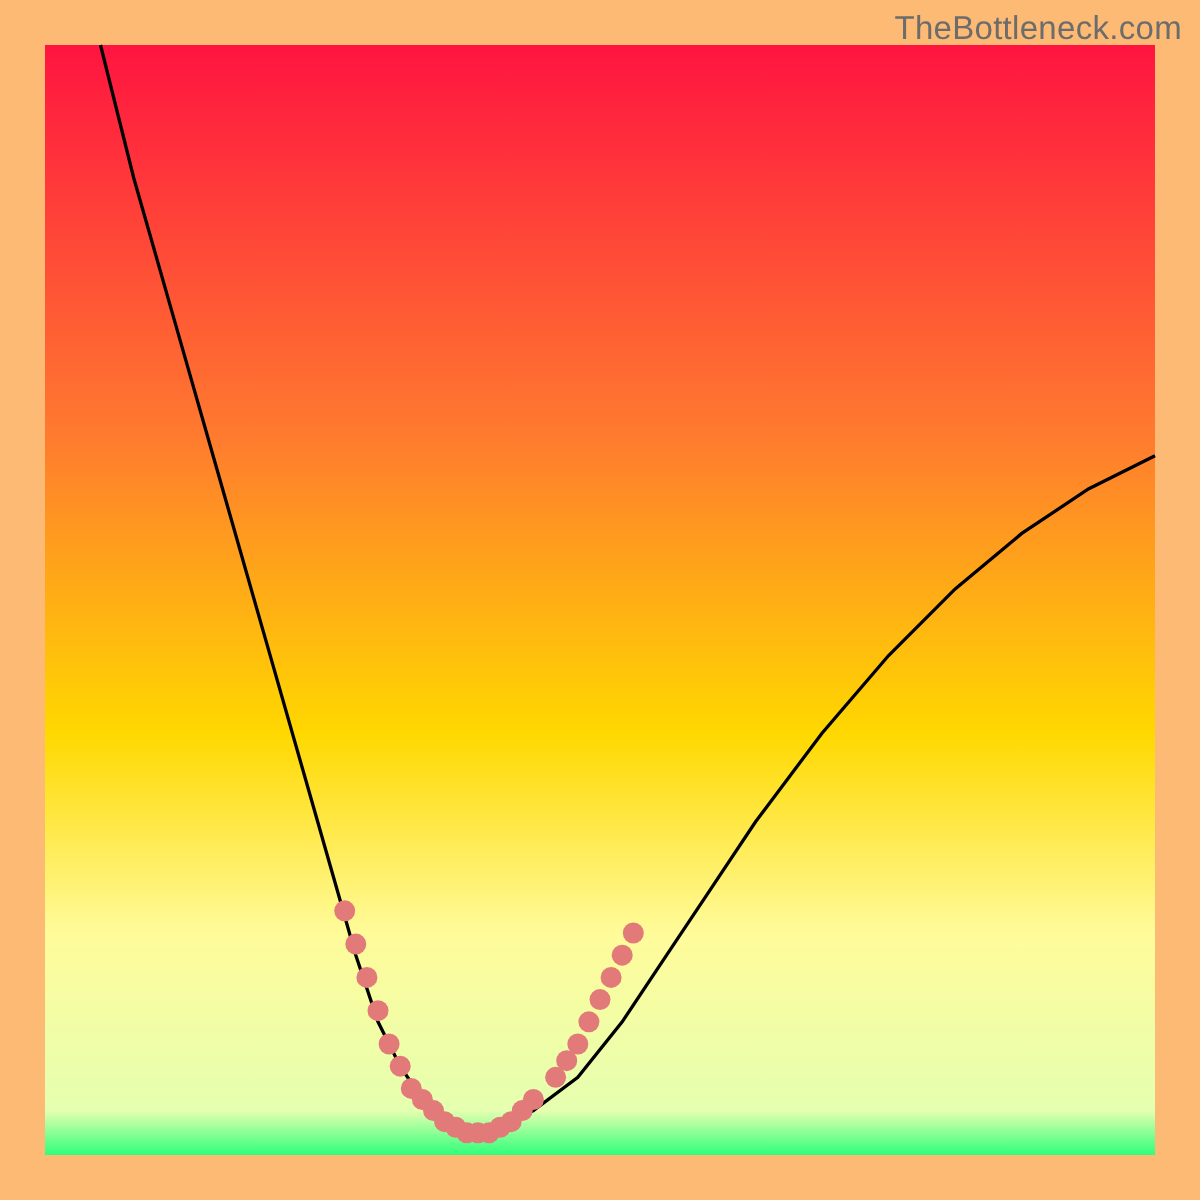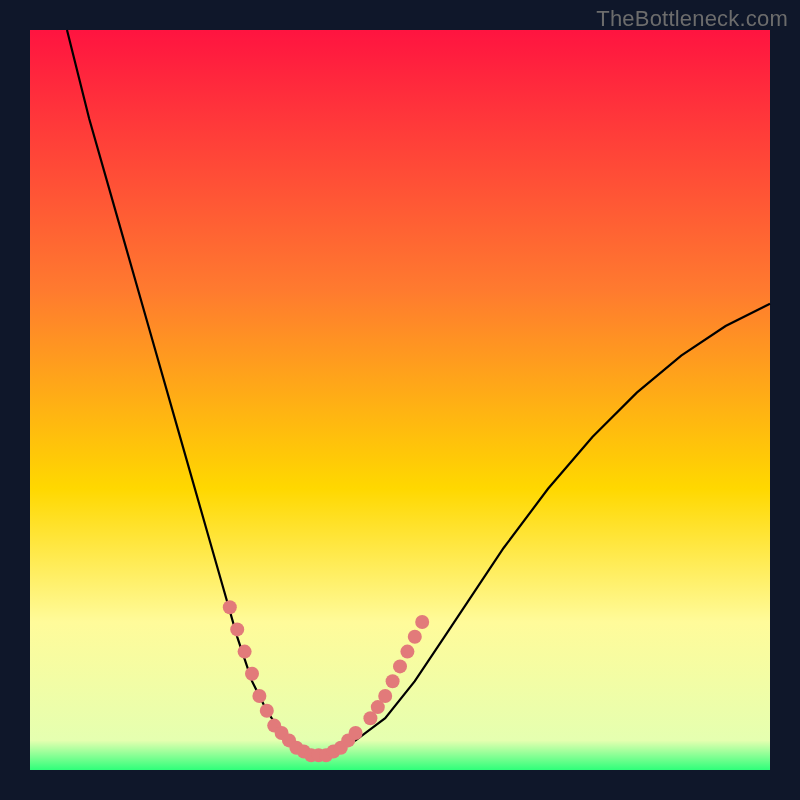--- a/index.html
+++ b/index.html
@@ -8,21 +8,21 @@
     width: 800px;
     height: 800px;
     background: #000;
     font-family: Arial, Helvetica, sans-serif;
     overflow: hidden;
   }
   .stage {
     position: relative;
     width: 800px;
     height: 800px;
-    background: #0f172a;
+    background: #fdba74;
   }
   .plot-area {
     position: absolute;
     left: 30px;
     top: 30px;
     width: 740px;
     height: 740px;
     background: linear-gradient(
       to bottom,
       var(--c-top) 0%,

